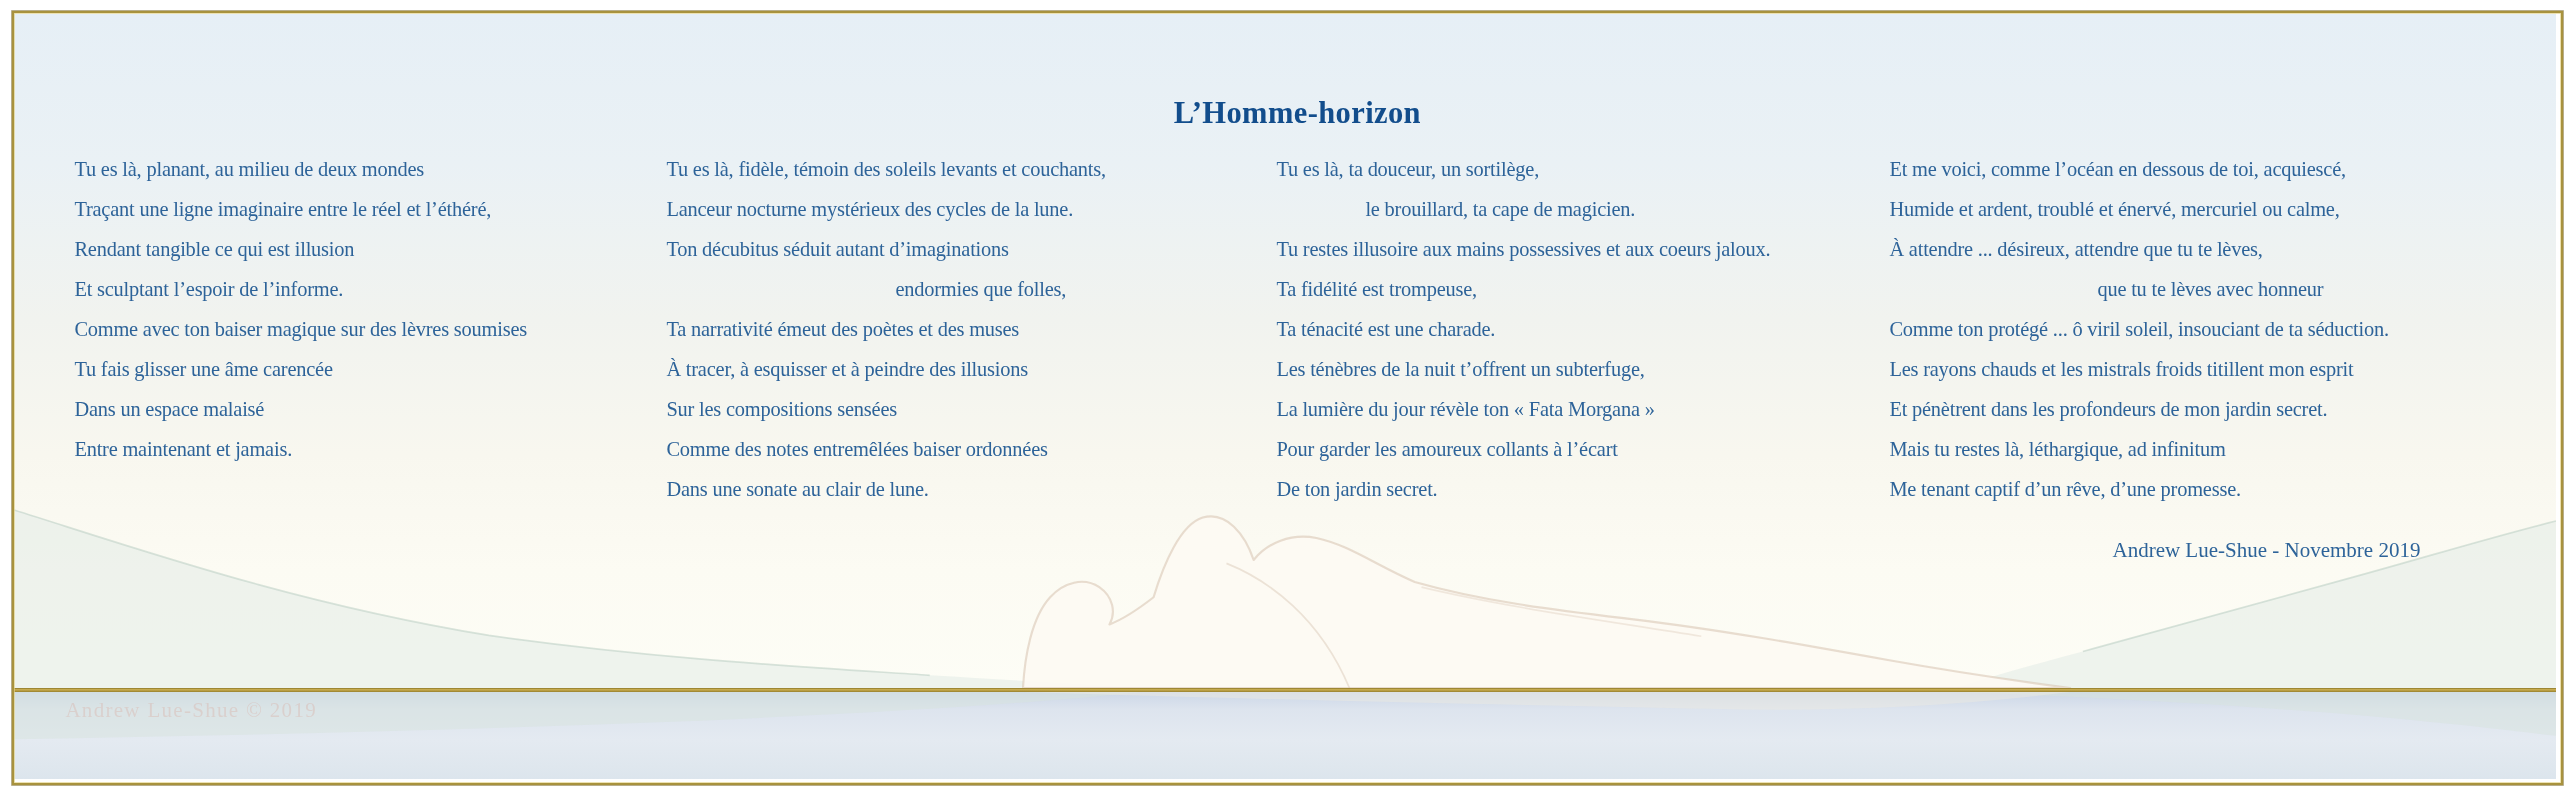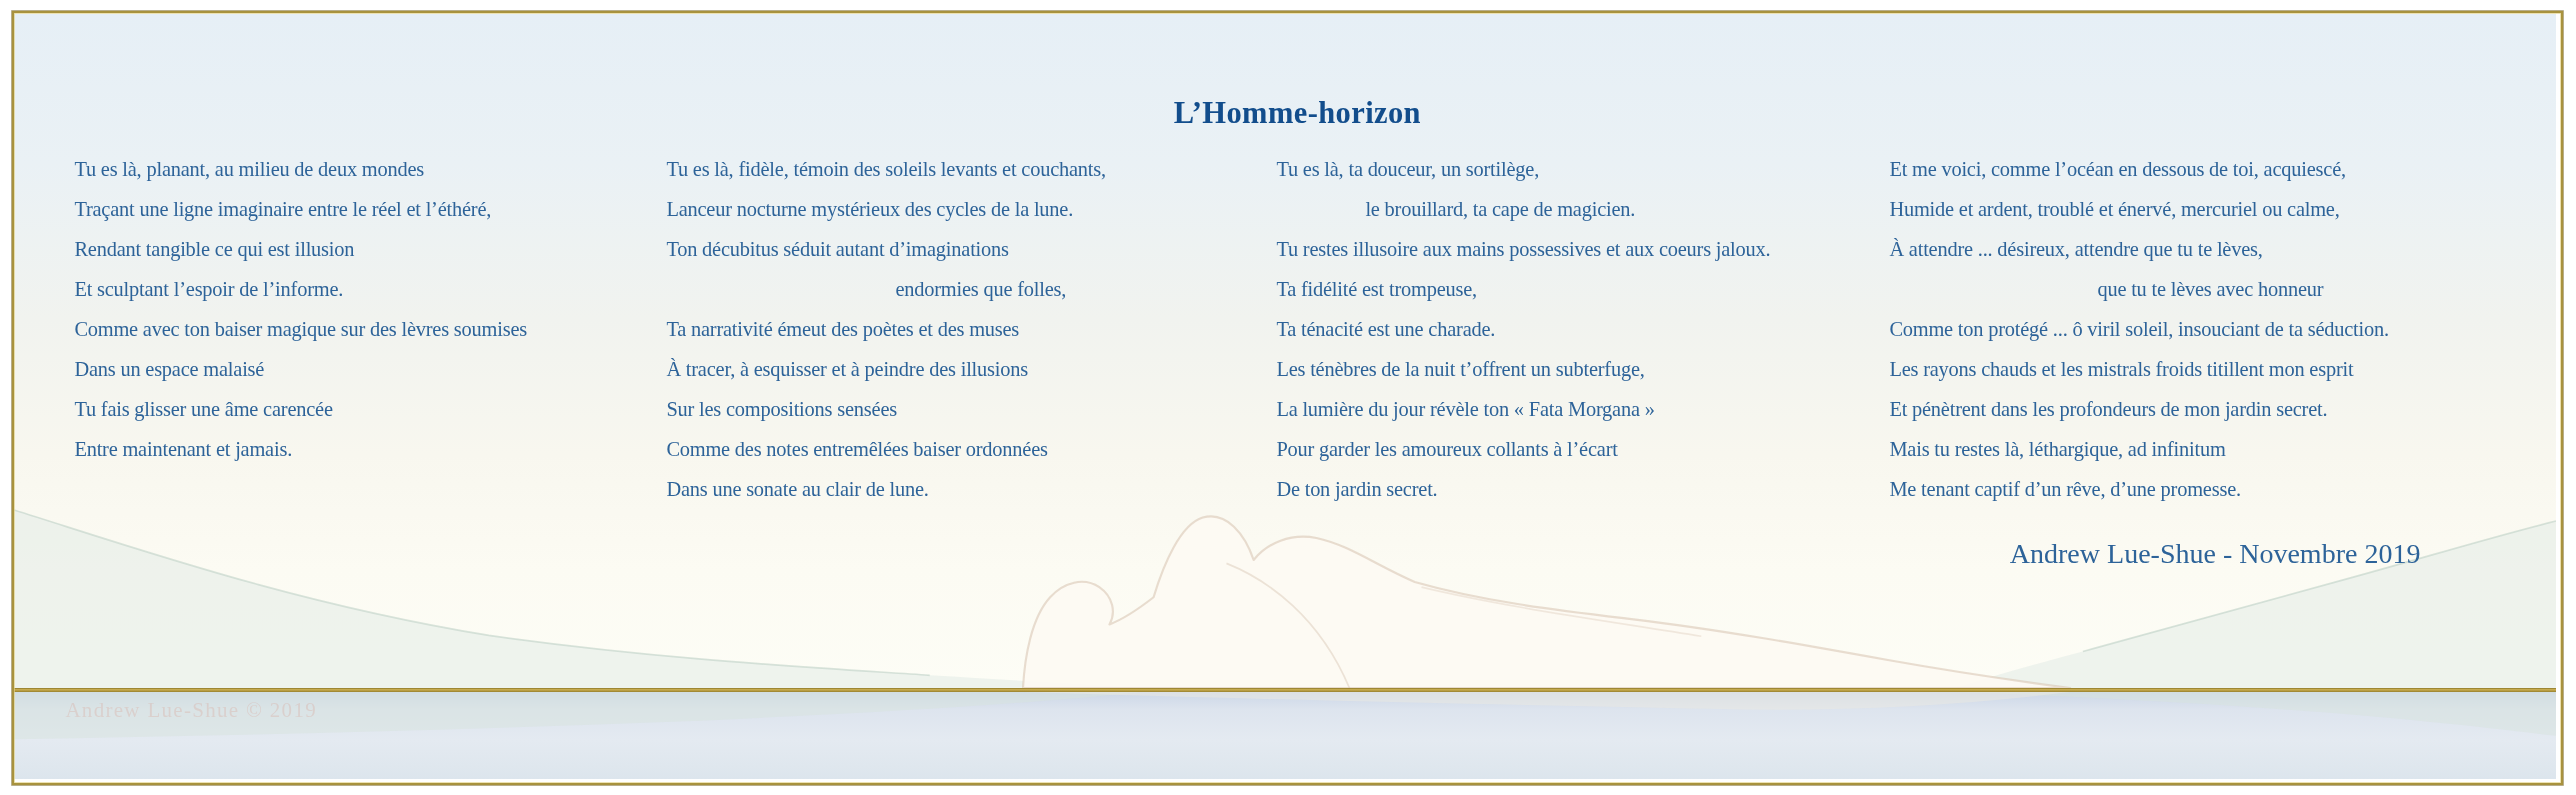--- a/index.html
+++ b/index.html
@@ -86,21 +86,21 @@
     letter-spacing: -0.2px;
   }
   .poem-line { white-space: nowrap; }
   .col-1 { left: 60px; }
   .col-2 { left: 652px; }
   .col-3 { left: 1262px; }
   .col-4 { left: 1875px; }
   .attribution {
     position: absolute;
     right: 136px; top: 524px;
-    font-size: 28px;
+    font-size: 21px;
     color: var(--poem_text, #2d6399);
     white-space: nowrap;
     margin-left: 26px;
   }
 </style>
 </head>
 <body>
 
 <div class="canvas">
 
@@ -137,22 +137,22 @@
 
     <h1 class="title">L’Homme-horizon</h1>
 
     <div class="poem">
       <div class="poem-col col-1">
           <div class="poem-line">Tu es là, planant, au milieu de deux mondes</div>
           <div class="poem-line">Traçant une ligne imaginaire entre le réel et l’éthéré,</div>
           <div class="poem-line">Rendant tangible ce qui est illusion</div>
           <div class="poem-line">Et sculptant l’espoir de l’informe.</div>
           <div class="poem-line">Comme avec ton baiser magique sur des lèvres soumises</div>
+          <div class="poem-line">Tu fais glisser une âme carencée</div>
           <div class="poem-line">Dans un espace malaisé</div>
-          <div class="poem-line">Tu fais glisser une âme carencée</div>
           <div class="poem-line">Entre maintenant et jamais.</div>
         </div>
       <div class="poem-col col-2">
           <div class="poem-line">Tu es là, fidèle, témoin des soleils levants et couchants,</div>
           <div class="poem-line">Lanceur nocturne mystérieux des cycles de la lune.</div>
           <div class="poem-line">Ton décubitus séduit autant d’imaginations</div>
           <div class="poem-line" style="padding-left: 229px;">endormies que folles,</div>
           <div class="poem-line">Ta narrativité émeut des poètes et des muses</div>
           <div class="poem-line">À tracer, à esquisser et à peindre des illusions</div>
           <div class="poem-line">Sur les compositions sensées</div>

